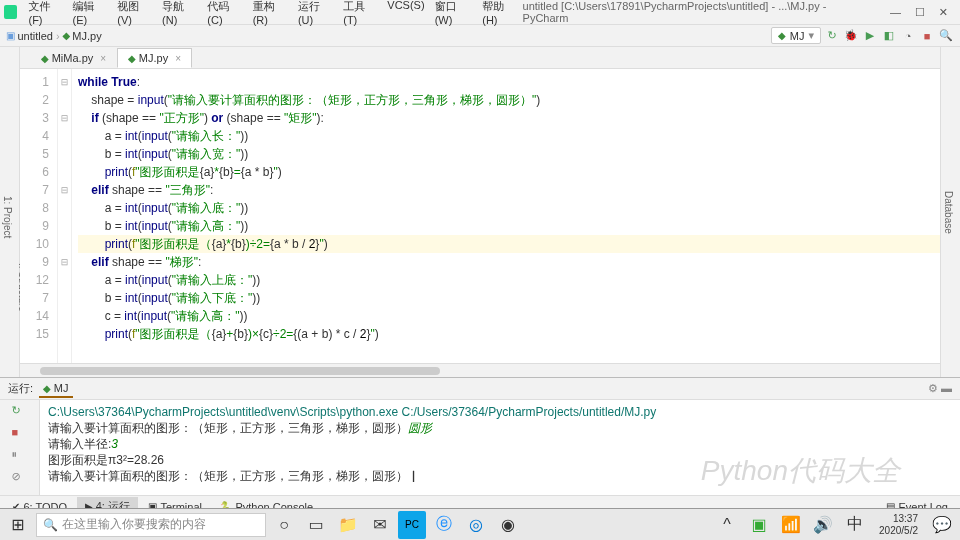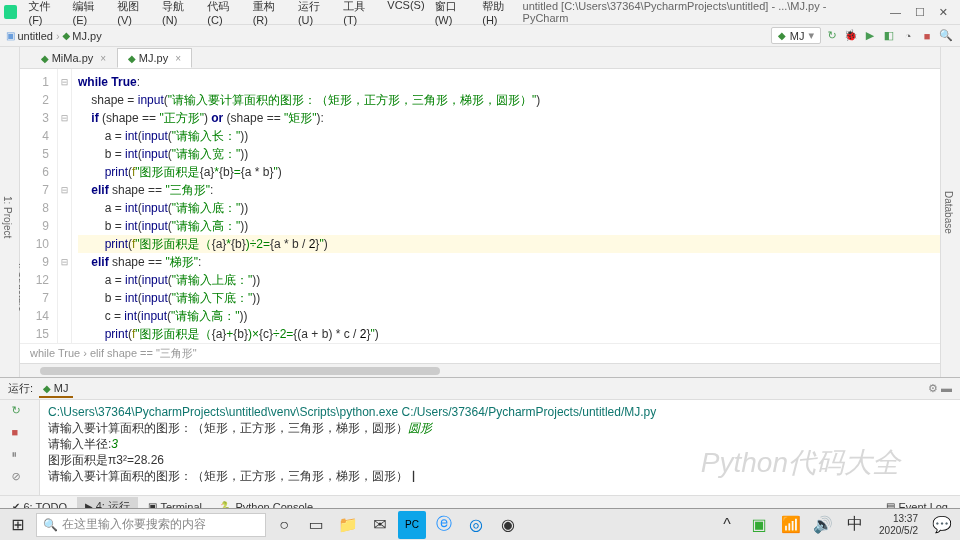--- a/index.html
+++ b/index.html
@@ -59,42 +59,42 @@
 .btm-tab .ico { font-size:10px; }
 .bottom-tabs .spacer { flex:1; }
 .statusbar { height:20px; background:#f2f2f2; border-top:1px solid #ddd; display:flex; align-items:center; padding:0 6px; font-size:10px; color:#555; gap:10px; }
 .statusbar .warn { color:#a66f00; }
 .statusbar .msg { flex:1; overflow:hidden; white-space:nowrap; text-overflow:ellipsis; }
 .taskbar { position:absolute; bottom:0; left:0; right:0; height:32px; background:#e8e8e8; border-top:1px solid #999; display:flex; align-items:center; padding:0 4px; gap:4px; }
 .taskbar .search { flex:0 0 230px; height:24px; border:1px solid #ccc; background:#fff; padding:0 6px; display:flex; align-items:center; color:#888; font-size:12px; }
 .taskbar .tbicon { width:28px; height:28px; display:flex; align-items:center; justify-content:center; font-size:16px; cursor:pointer; }
 .taskbar .spacer { flex:1; }
 .taskbar .clock { text-align:right; font-size:10px; line-height:12px; padding:0 6px; }
-.overlay { position:absolute; right:60px; bottom:58px; font-size:28px; color:rgba(100,100,100,0.25); font-style:italic; pointer-events:none; }
+.overlay { position:absolute; right:60px; bottom:50px; font-size:28px; color:rgba(100,100,100,0.25); font-style:italic; pointer-events:none; }
 </style>
 </head>
 <body>
 
 <div class="titlebar">
   <span class="pyicon"></span>
   <div id="menubar" style="display:flex">
       <span class="menu-item">文件(F)</span>
       <span class="menu-item">编辑(E)</span>
       <span class="menu-item">视图(V)</span>
       <span class="menu-item">导航(N)</span>
       <span class="menu-item">代码(C)</span>
       <span class="menu-item">重构(R)</span>
       <span class="menu-item">运行(U)</span>
       <span class="menu-item">工具(T)</span>
       <span class="menu-item">VCS(S)</span>
       <span class="menu-item">窗口(W)</span>
       <span class="menu-item">帮助(H)</span>
     </div>
   <span class="spacer"></span>
-  <span class="title-text">untitled [C:\Users\37364\PycharmProjects\untitled] - ...\MJ.py - PyCharm</span>
+  <span class="title-text">untitled [C:\Users\17891\PycharmProjects\untitled] - ...\MJ.py - PyCharm</span>
   <div class="winbtns">
     <span>—</span>
     <span>☐</span>
     <span>✕</span>
   </div>
 </div>
 
 <div class="breadcrumb">
   <span class="bc-item">
       <span class="folder-ico">▣</span> 
@@ -161,21 +161,20 @@
           <div class="fold"></div>
           <div class="fold"></div>
           <div class="fold">⊟</div>
           <div class="fold"></div>
           <div class="fold"></div>
           <div class="fold"></div>
           <div class="fold"></div>
         </div>
       <div class="code" id="code"><div class="line"><span class="kw">while</span> <span class="kw">True</span>:</div><div class="line">    shape = <span class="fn">input</span>(<span class="str">"请输入要计算面积的图形：（矩形，正方形，三角形，梯形，圆形）"</span>)</div><div class="line">    <span class="kw">if</span> (shape == <span class="str">"正方形"</span>) <span class="kw">or</span> (shape == <span class="str">"矩形"</span>):</div><div class="line">        a = <span class="fn">int</span>(<span class="fn">input</span>(<span class="str">"请输入长："</span>))</div><div class="line">        b = <span class="fn">int</span>(<span class="fn">input</span>(<span class="str">"请输入宽："</span>))</div><div class="line">        <span class="fn">print</span>(<span class="fstr">f</span><span class="str">"图形面积是</span>{a}<span class="str">*</span>{b}<span class="str">=</span>{a * b}<span class="str">"</span>)</div><div class="line">    <span class="kw">elif</span> shape == <span class="str">"三角形"</span>:</div><div class="line">        a = <span class="fn">int</span>(<span class="fn">input</span>(<span class="str">"请输入底："</span>))</div><div class="line">        b = <span class="fn">int</span>(<span class="fn">input</span>(<span class="str">"请输入高："</span>))</div><div class="line hl">        <span class="fn">print</span>(<span class="fstr">f</span><span class="str">"图形面积是（</span>{a}<span class="str">*</span>{b}<span class="str">)÷2=</span>{a * b / <span class="op">2</span>}<span class="str">"</span>)</div><div class="line">    <span class="kw">elif</span> shape == <span class="str">"梯形"</span>:</div><div class="line">        a = <span class="fn">int</span>(<span class="fn">input</span>(<span class="str">"请输入上底："</span>))</div><div class="line">        b = <span class="fn">int</span>(<span class="fn">input</span>(<span class="str">"请输入下底："</span>))</div><div class="line">        c = <span class="fn">int</span>(<span class="fn">input</span>(<span class="str">"请输入高："</span>))</div><div class="line">        <span class="fn">print</span>(<span class="fstr">f</span><span class="str">"图形面积是（</span>{a}<span class="str">+</span>{b}<span class="str">)×</span>{c}<span class="str">÷2=</span>{(a + b) * c / <span class="op">2</span>}<span class="str">"</span>)</div></div>
     </div>
-    <div class="breadcrumb2">while True  ›  elif shape == "三角形"</div>
     <div class="hscroll">
         <div class="hscroll-thumb"></div>
       </div>
   </div>
   <div class="right-gutter">
     <div class="tab">Database</div>
     <div class="tab">SciView</div>
   </div>
 </div>
 

